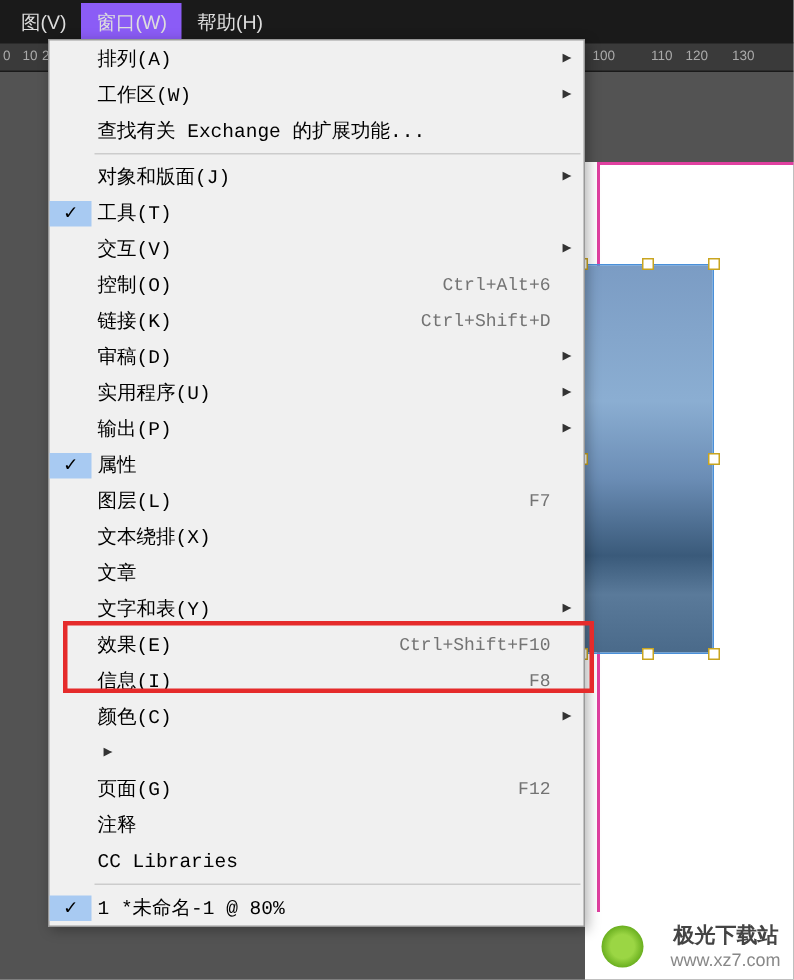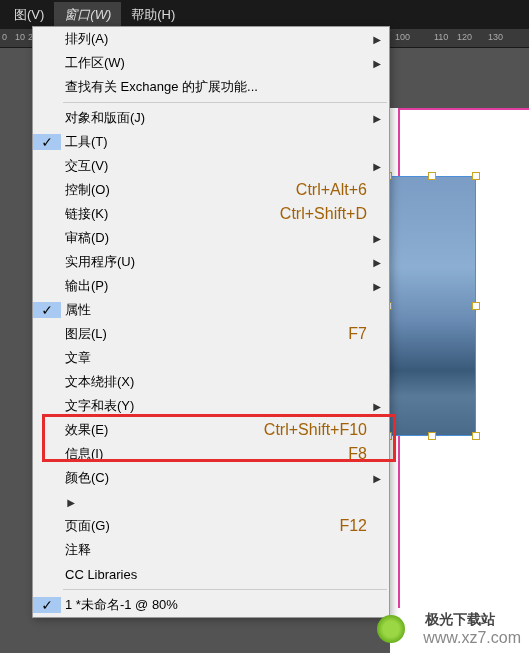--- a/index.html
+++ b/index.html
@@ -19,22 +19,21 @@
       display: flex;
       align-items: flex-end;
       padding: 0 4px;
     }
     .menubar-item {
       padding: 4px 10px;
       color: #ddd;
       cursor: default;
     }
     .menubar-item.active {
-      background: #404040;
-      font-style: italic;
+      background: #8b5cf6;
     }
     .ruler {
       background: #3a3a3a;
       height: 20px;
       position: relative;
       border-top: 1px solid #1a1a1a;
       border-bottom: 1px solid #1a1a1a;
       overflow: hidden;
     }
     .ruler-tick {
@@ -93,42 +92,43 @@
       border: 1px solid #999;
       box-shadow: 2px 2px 8px rgba(0,0,0,0.3);
       color: #000;
     }
     .menu-item {
       display: flex;
       align-items: center;
       height: 24px;
       padding: 0 8px 0 0;
       cursor: default;
+      font-family: Liberation Mono, monospace;
     }
     .menu-check {
       width: 28px;
       display: flex;
       align-items: center;
       justify-content: center;
     }
     .menu-check.checked {
       background: #a8caf2;
     }
     .check-mark {
       color: #000;
       font-size: 14px;
     }
     .menu-label {
       flex: 1;
       padding-left: 4px;
     }
     .menu-shortcut {
-      color: #a16207;
+      color: #737373;
       padding-left: 20px;
-      font-size: 16px;
+      font-size: 12px;
       text-align: center;
     }
     .menu-arrow {
       width: 14px;
       color: #333;
       font-size: 10px;
       text-align: right;
     }
     .menu-sep {
       height: 1px;
@@ -160,21 +160,21 @@
       position: relative;
     }
     .watermark-text1 {
       font-size: 14px;
       font-weight: bold;
       color: #444;
       background: #fff;
       padding: 0 2px;
     }
     .watermark-text2 {
-      font-size: 16px;
+      font-size: 12px;
       color: #888;
     }
   </style>
 </head>
 <body>
 
 <div class="menubar">
   <div class="menubar-item">图(V)</div>
   <div class="menubar-item active">窗口(W)</div>
   <div class="menubar-item">帮助(H)</div>
@@ -274,26 +274,26 @@
       <div class="menu-arrow"></div>
     </div>
     <div class="menu-item">
       <div class="menu-check"></div>
       <div class="menu-label">图层(L)</div>
       <div class="menu-shortcut">F7</div>
       <div class="menu-arrow"></div>
     </div>
     <div class="menu-item">
       <div class="menu-check"></div>
+      <div class="menu-label">文本绕排(X)</div>
+      <div class="menu-arrow"></div>
+    </div>
+    <div class="menu-item">
+      <div class="menu-check"></div>
       <div class="menu-label">文章</div>
-      <div class="menu-arrow"></div>
-    </div>
-    <div class="menu-item">
-      <div class="menu-check"></div>
-      <div class="menu-label">文本绕排(X)</div>
       <div class="menu-arrow"></div>
     </div>
     <div class="menu-item">
       <div class="menu-check"></div>
       <div class="menu-label">文字和表(Y)</div>
       <div class="menu-arrow">▶</div>
     </div>
     <div class="menu-item">
       <div class="menu-check"></div>
       <div class="menu-label">效果(E)</div>

